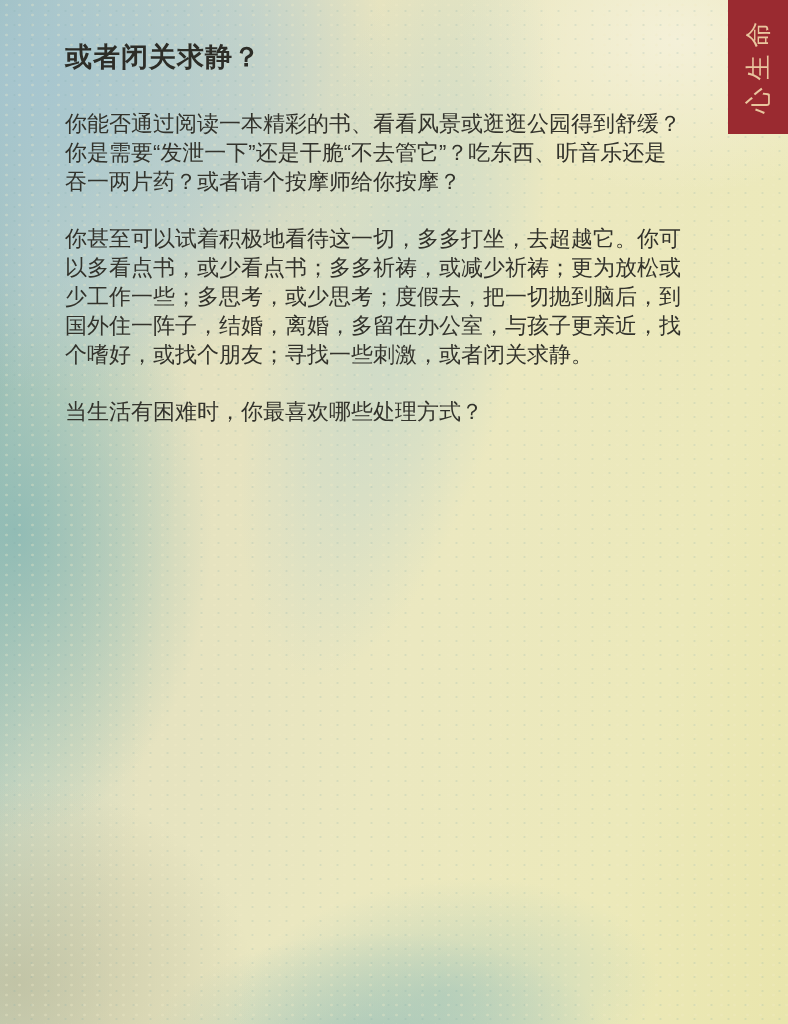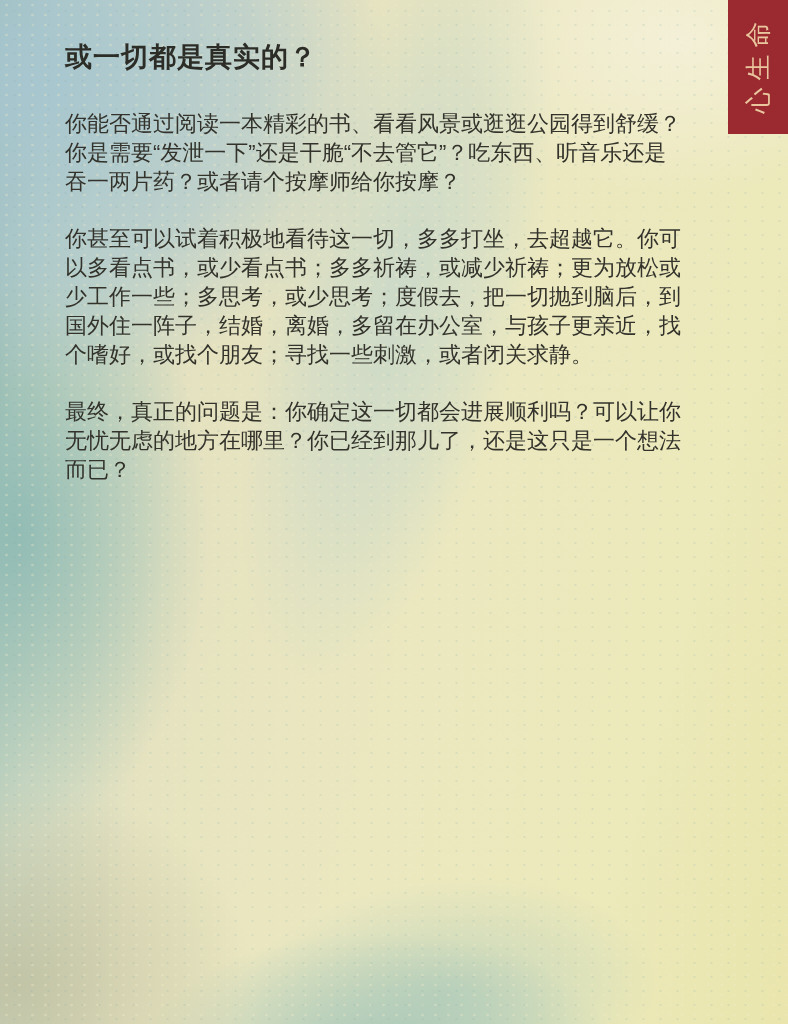--- a/index.html
+++ b/index.html
@@ -112,19 +112,19 @@
   <div class="streak streak-a"></div>
   <div class="streak streak-b"></div>
   <div class="grain grain-a"></div>
   <div class="grain grain-b"></div>
 
   <div class="side-tab">
     <span class="side-tab-label">心生命</span>
   </div>
 
   <main class="content">
-    <h1>或一切都是真实的？</h1>
+    <h1>或者闭关求静？</h1>
     <p>你能否通过阅读一本精彩的书、看看风景或逛逛公园得到舒缓？你是需要“发泄一下”还是干脆“不去管它”？吃东西、听音乐还是吞一两片药？或者请个按摩师给你按摩？</p>
     <p>你甚至可以试着积极地看待这一切，多多打坐，去超越它。你可以多看点书，或少看点书；多多祈祷，或减少祈祷；更为放松或少工作一些；多思考，或少思考；度假去，把一切抛到脑后，到国外住一阵子，结婚，离婚，多留在办公室，与孩子更亲近，找个嗜好，或找个朋友；寻找一些刺激，或者闭关求静。</p>
-    <p>最终，真正的问题是：你确定这一切都会进展顺利吗？可以让你无忧无虑的地方在哪里？你已经到那儿了，还是这只是一个想法而已？</p>
+    <p>当生活有困难时，你最喜欢哪些处理方式？</p>
   </main>
 
 </div>
 
 </body></html>

